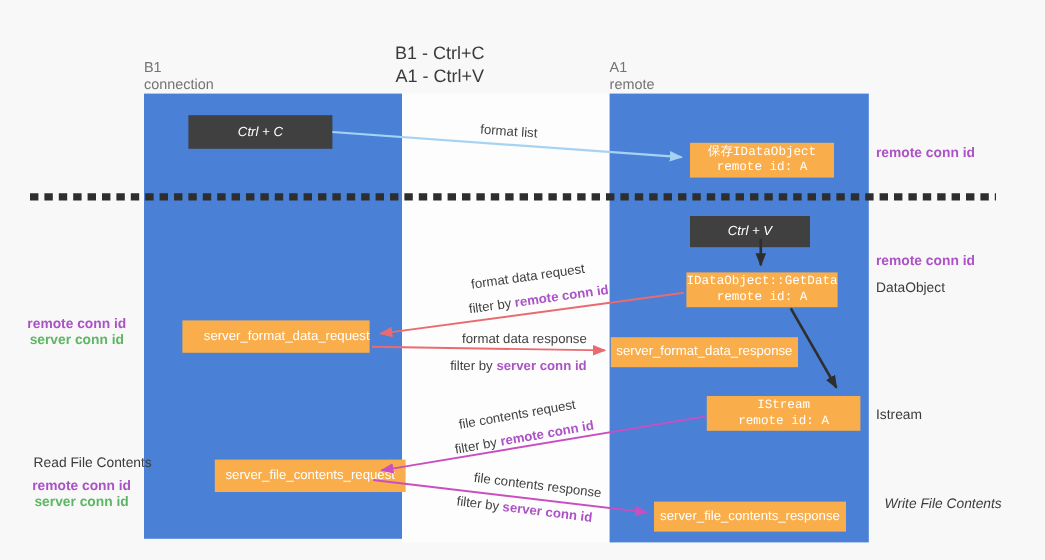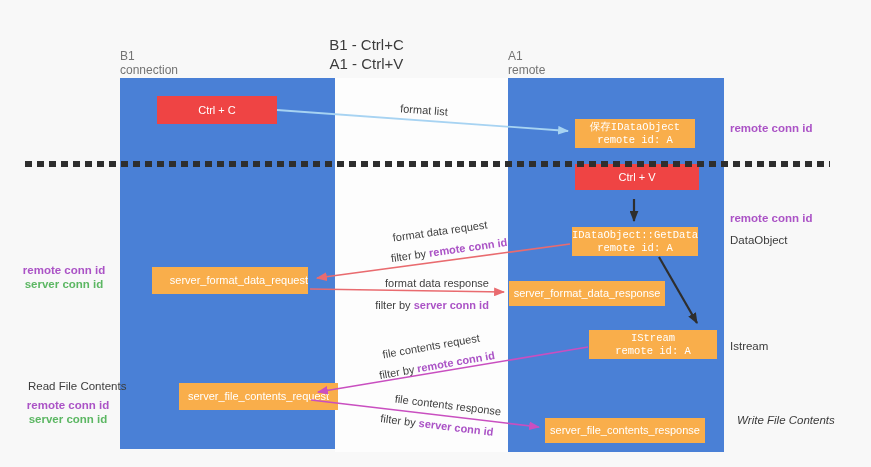--- a/index.html
+++ b/index.html
@@ -12,21 +12,21 @@
     font-size:15px;line-height:19px;color:#3b3b3b;margin-top:29px;}
   .lane{position:absolute;background:#4a80d6;}
   .lane-left{left:120px;top:78px;width:215px;height:371px;}
   .lane-right{left:508px;top:78px;width:216px;height:374px;}
   .lane-header{position:absolute;text-align:left;font-size:12px;line-height:14px;color:#737373;top:49px;}
   .lh-left{left:120px;width:215px;}
   .lh-right{left:508px;width:216px;}
   .node{position:absolute;display:flex;flex-direction:column;align-items:center;justify-content:center;
     color:#ffffff;text-align:center;font-size:11px;line-height:13px;white-space:nowrap;}
   .node.orange{background:#f9ae4b;}
-  .node.green{background:#ef4444;}
+  .node.green{background:#404040;font-style:italic;}
   .node .l2{font-size:10.5px;font-family:Liberation Mono, monospace;}
   .edge-label{position:absolute;font-size:11px;color:#3f3f3f;white-space:nowrap;}
   .rot0{transform:translate(-50%,-50%);}
   .rot4{transform:translate(-50%,-50%) rotate(4deg);}
   .rotm8{transform:translate(-50%,-50%) rotate(-8deg);}
   .rotm10{transform:translate(-50%,-50%) rotate(-10deg);}
   .rot7{transform:translate(-50%,-50%) rotate(7deg);}
   .purple-key{color:#ab53c6;font-weight:700;}
   .annot{position:absolute;font-size:11.5px;color:#3b3b3b;white-space:nowrap;}
   .purple-id{color:#ab53c6;font-weight:700;font-size:11.5px;line-height:14px;}
@@ -60,21 +60,21 @@
 
   <div class="node green" style="left:157px;top:96px;width:120px;height:28px;">
     <div>Ctrl + C</div>
   </div>
 
   <div class="node orange" style="left:575px;top:119px;width:120px;height:29px;">
     <div class="l2">保存IDataObject</div>
     <div class="l2">remote id: A</div>
   </div>
 
-  <div class="node green" style="left:575px;top:164px;width:124px;height:26px;justify-content:center;">
+  <div class="node green" style="left:575px;top:180px;width:100px;height:26px;justify-content:center;">
     <div>Ctrl + V</div>
   </div>
 
   <div class="node orange" style="left:572px;top:227px;width:126px;height:29px;">
     <div class="l2">IDataObject::GetData</div>
     <div class="l2">remote id: A</div>
   </div>
 
   <div class="node orange" style="left:152px;top:267px;width:156px;height:27px;align-items:flex-end;">
     <div>server_format_data_request</div>

